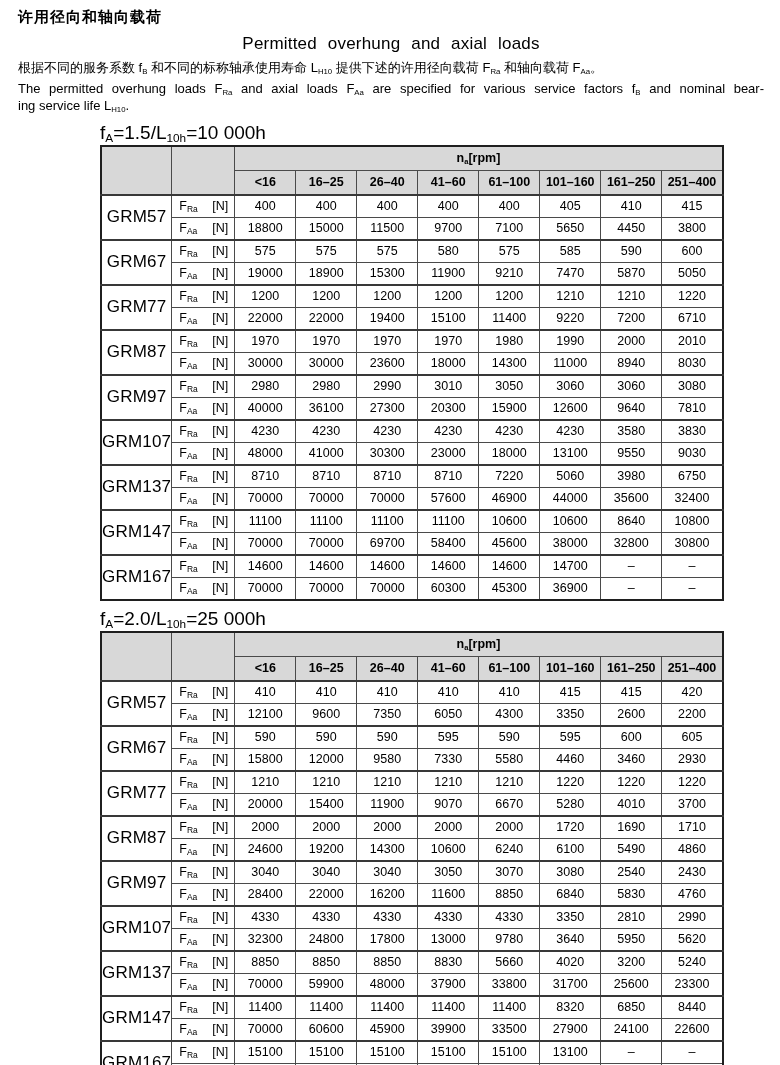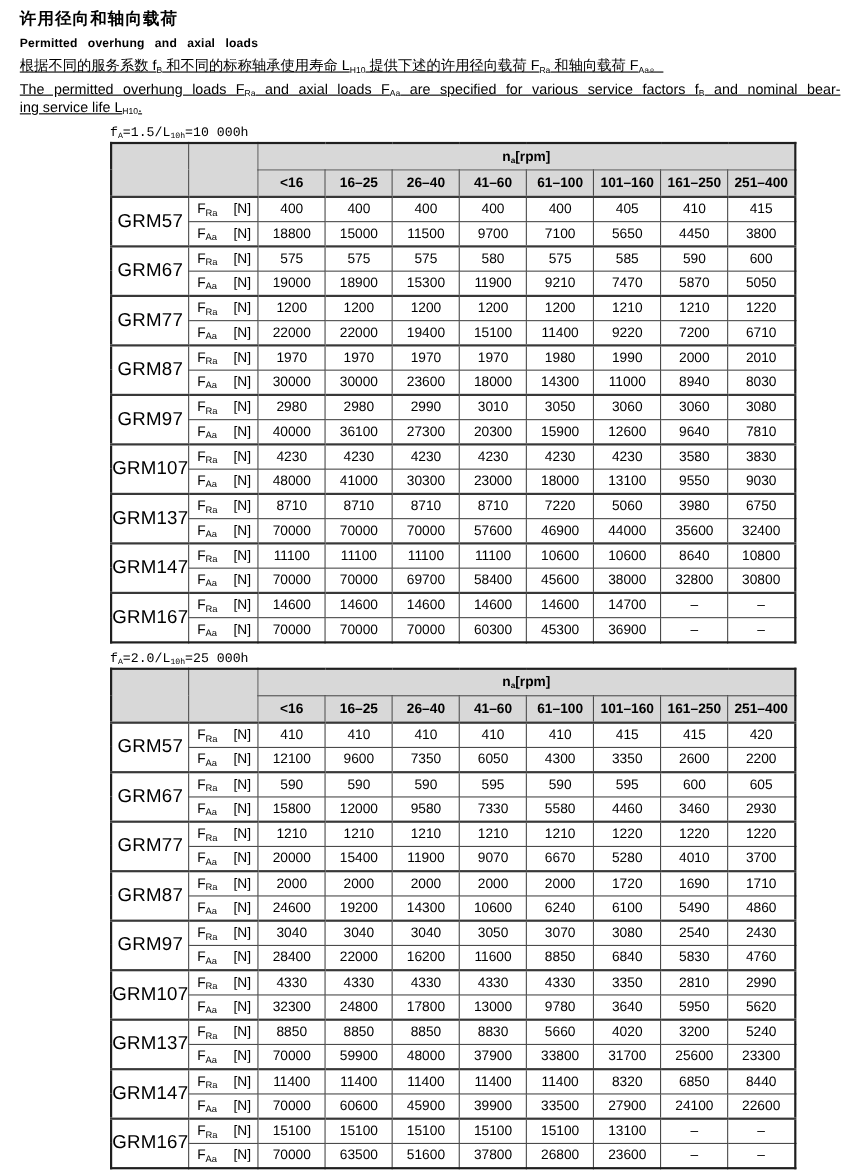--- a/index.html
+++ b/index.html
@@ -10,26 +10,26 @@
   }
   html,body{margin:0;padding:0;background:#fff;}
   body{
     width:780px;height:1065px;
     font-family:"Liberation Sans","DejaVu Sans",sans-serif;
     color:var(--text);
     -webkit-font-smoothing:antialiased;
   }
   .page{padding:5px 16px 0 18px;}
   .title-zh{font-size:15px;font-weight:bold;margin:3px 0 7px 0;letter-spacing:1px;}
-  .title-en{font-size:11px;font-weight:bold;margin:0 0 5px 0;word-spacing:6px;letter-spacing:.2px;}
-  .desc{font-size:13px;line-height:17.5px;margin:0;text-decoration:underline;}
+  .title-en{font-size:17px;font-weight:normal;margin:0 0 5px 0;word-spacing:6px;letter-spacing:.2px;text-align:center;}
+  .desc{font-size:13px;line-height:17.5px;margin:0;}
   .desc-zh{margin-bottom:3px;}
   .just{text-align:justify;text-align-last:justify;}
   sub{font-size:0.6em;vertical-align:-0.25em;line-height:0;}
-  .tbl-label{font-size:12px;margin:7px 0 1px 82px;font-family:Liberation Mono, monospace;}
+  .tbl-label{font-size:19px;margin:7px 0 1px 82px;}
   .tbl-label sub{font-size:0.62em;}
   table{
     border-collapse:collapse;
     table-layout:fixed;
     margin-left:82px;
     border:2px solid var(--border-strong);
   }
   col.model-col{width:57px;}
   col.label-col{width:63px;}
   col.data-col{width:61px;}

